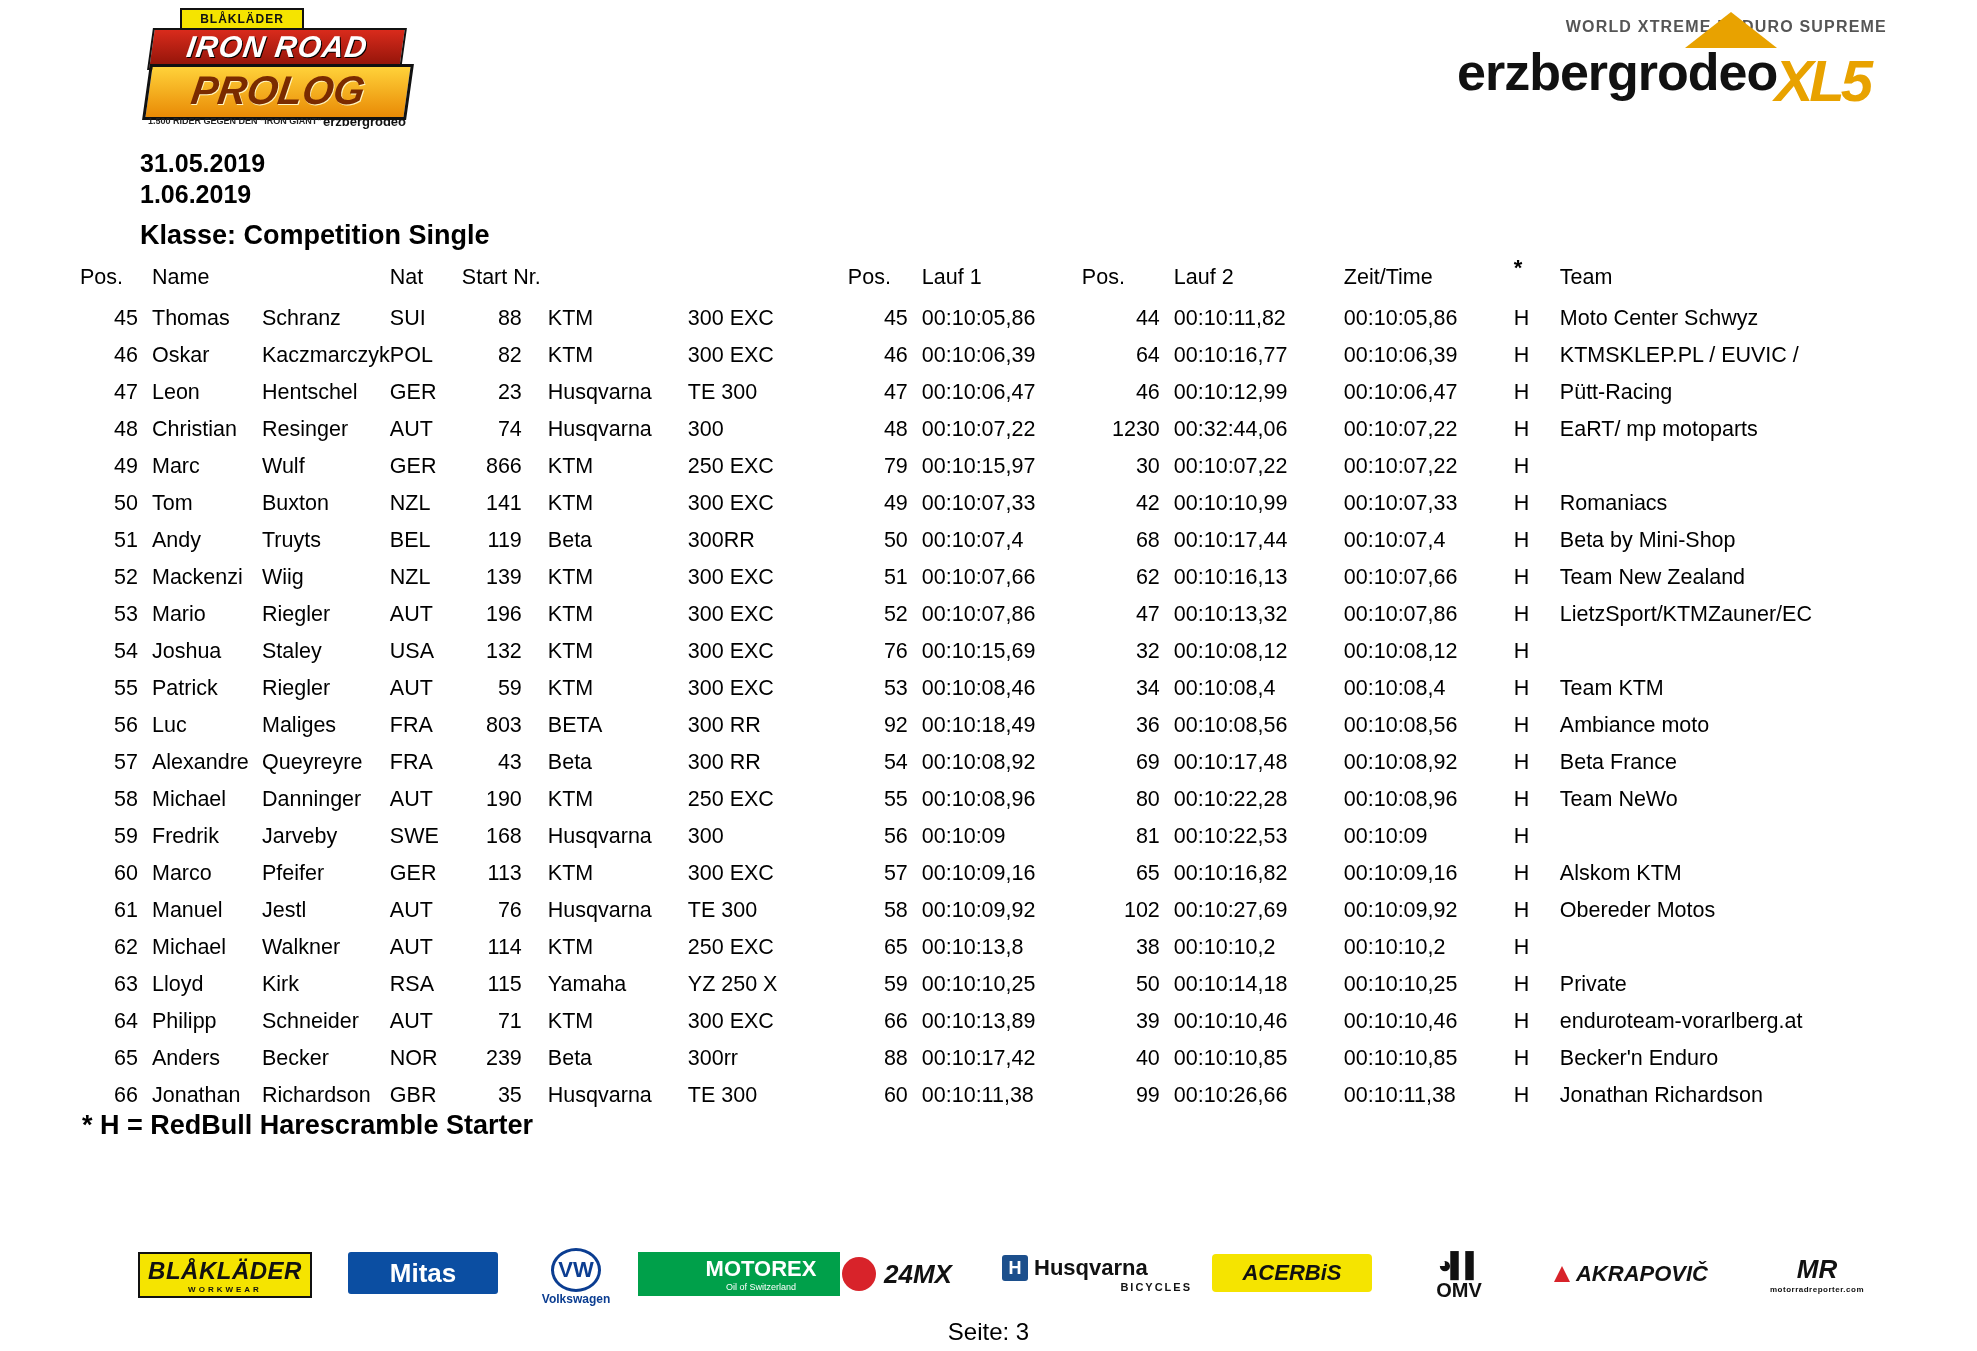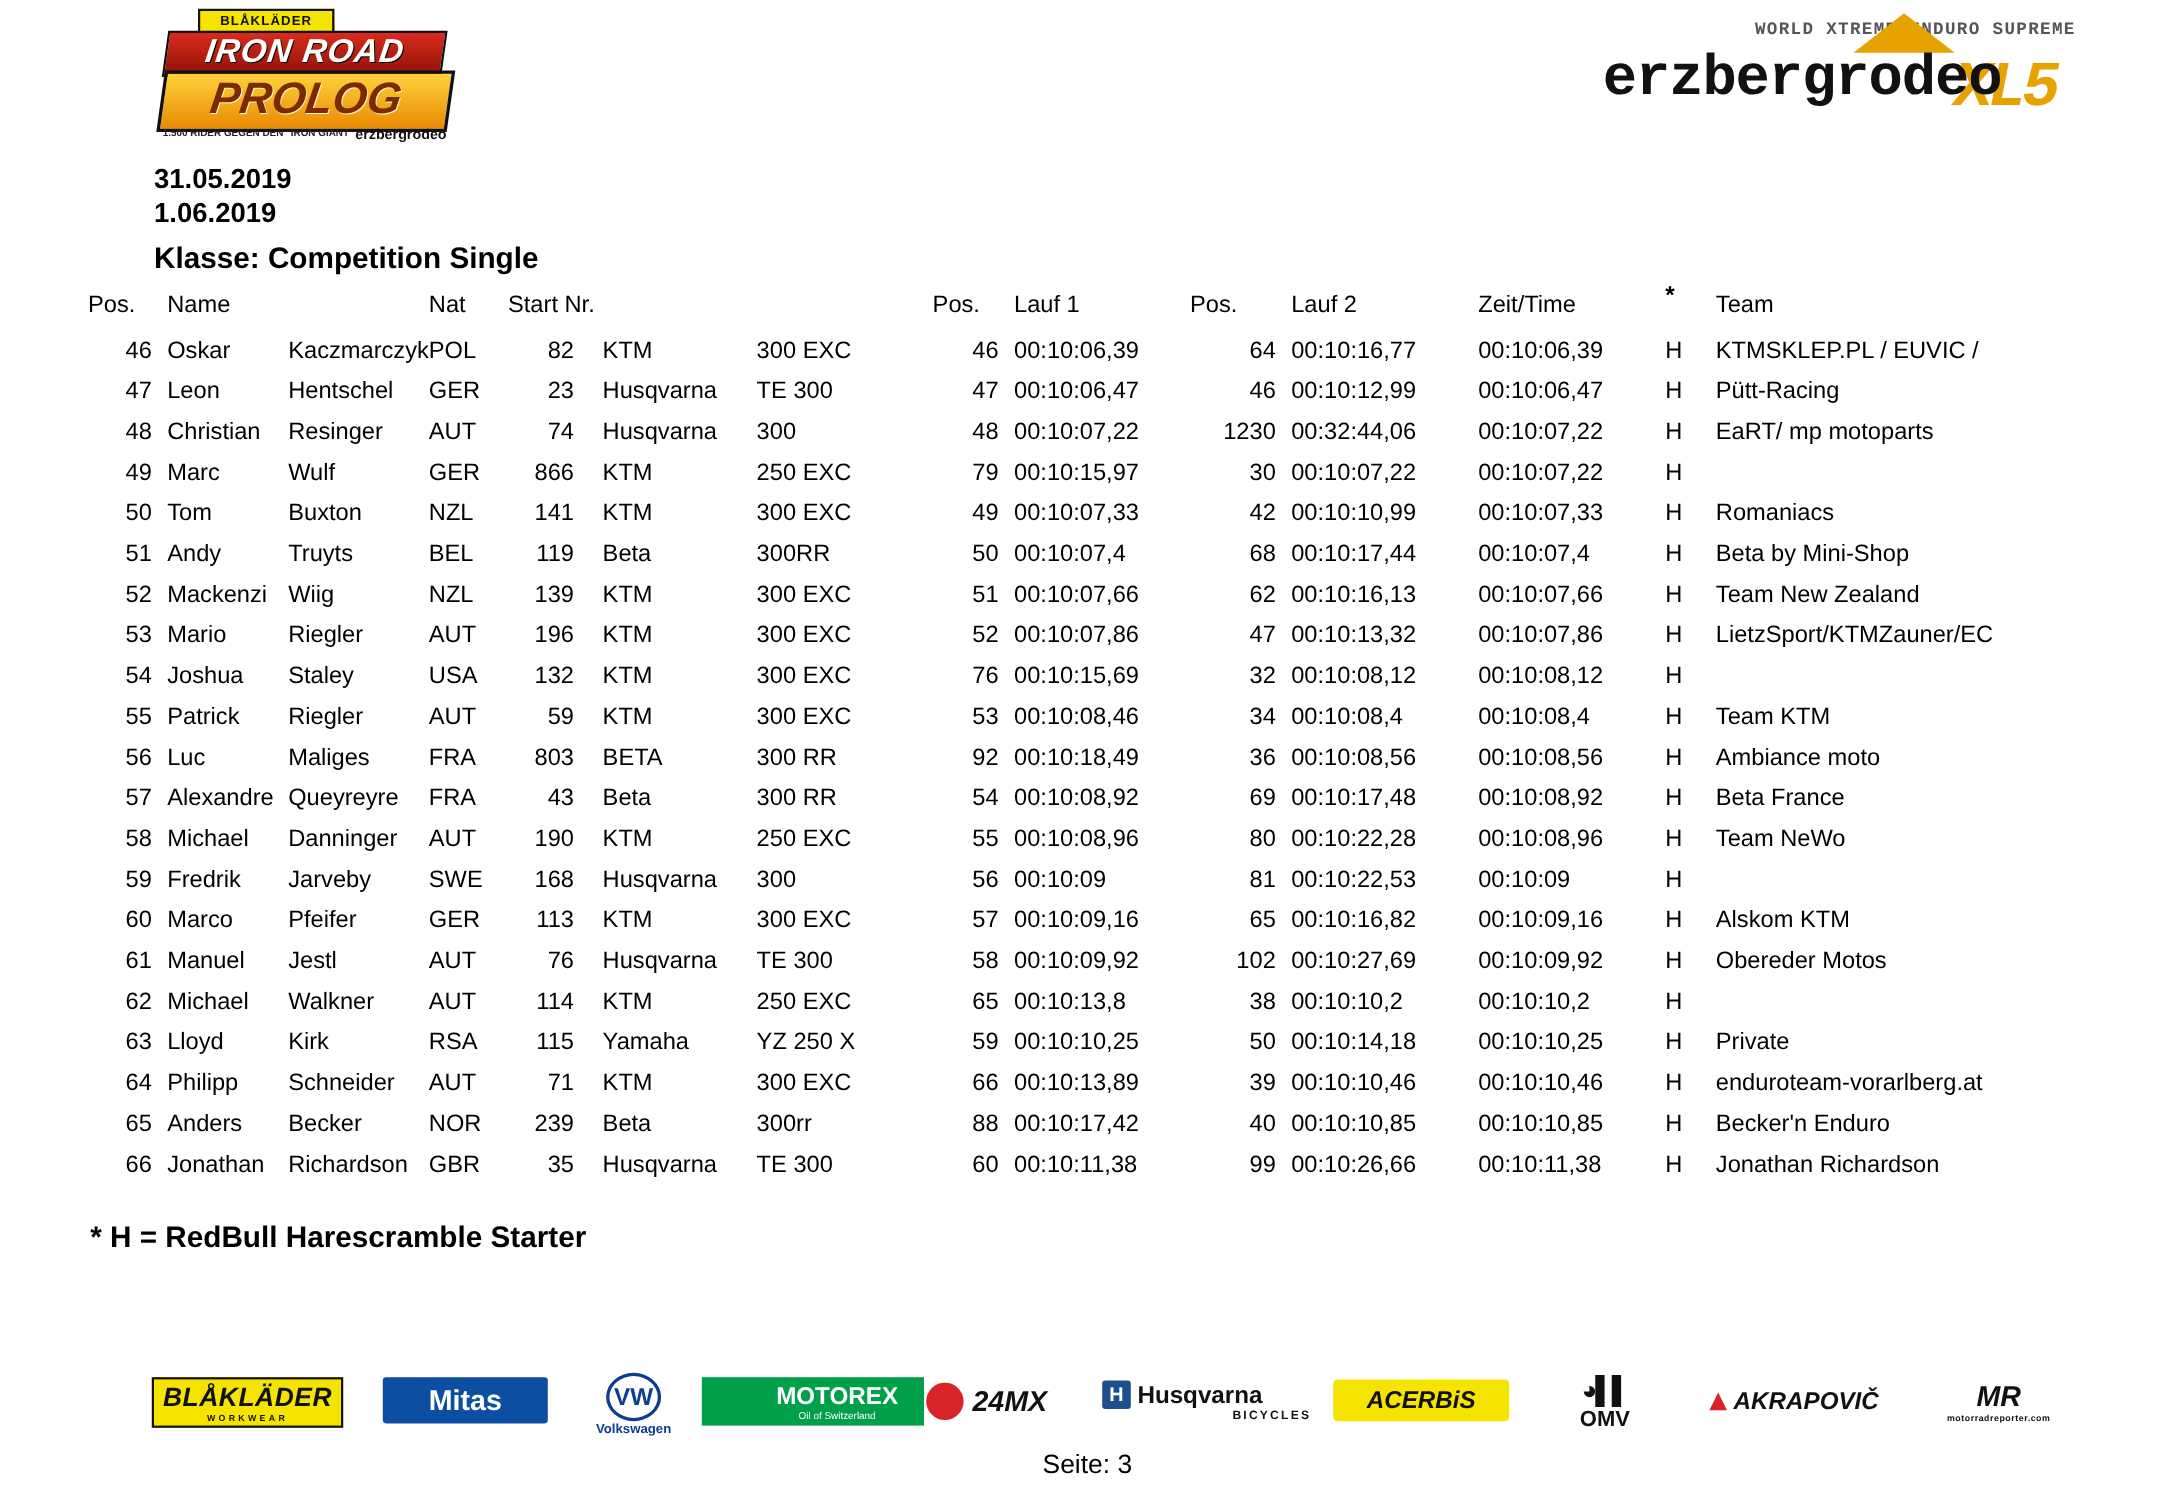--- a/index.html
+++ b/index.html
@@ -103,21 +103,20 @@
     font-weight: bold;
     color: #111;
   }
 
   .logo-right {
     position: absolute;
     right: 90px;
     top: 6px;
     width: 430px;
     height: 120px;
-    font-family: Liberation Mono, monospace;
   }
   .erz-tag {
     position: absolute;
     right: 0;
     top: 12px;
     font-size: 16px;
     font-weight: bold;
     color: #555;
     letter-spacing: 1.2px;
   }
@@ -366,20 +365,36 @@
         <th class="c-lauf2">Lauf 2</th>
         <th class="c-zeit">Zeit/Time</th>
         <th class="c-star h-star">
             <span class="star-mark">*</span>
           </th>
         <th class="c-team">Team</th>
       </tr>
     </thead>
     <tbody id="results-body">
         <tr>
+          <td class="c-pos">45</td>
+          <td class="c-first">Thomas</td>
+          <td class="c-last">Schranz</td>
+          <td class="c-nat">SUI</td>
+          <td class="c-start">88</td>
+          <td class="c-make">KTM</td>
+          <td class="c-model">300 EXC</td>
+          <td class="c-pos1">45</td>
+          <td class="c-lauf1">00:10:05,86</td>
+          <td class="c-pos2">44</td>
+          <td class="c-lauf2">00:10:11,82</td>
+          <td class="c-zeit">00:10:05,86</td>
+          <td class="c-star">H</td>
+          <td class="c-team">Moto Center Schwyz</td>
+        </tr>
+        <tr>
           <td class="c-pos">46</td>
           <td class="c-first">Oskar</td>
           <td class="c-last">Kaczmarczyk</td>
           <td class="c-nat">POL</td>
           <td class="c-start">82</td>
           <td class="c-make">KTM</td>
           <td class="c-model">300 EXC</td>
           <td class="c-pos1">46</td>
           <td class="c-lauf1">00:10:06,39</td>
           <td class="c-pos2">64</td>

